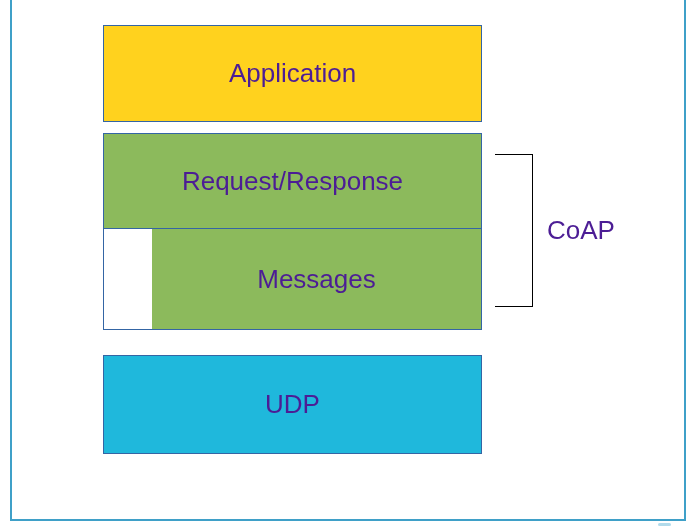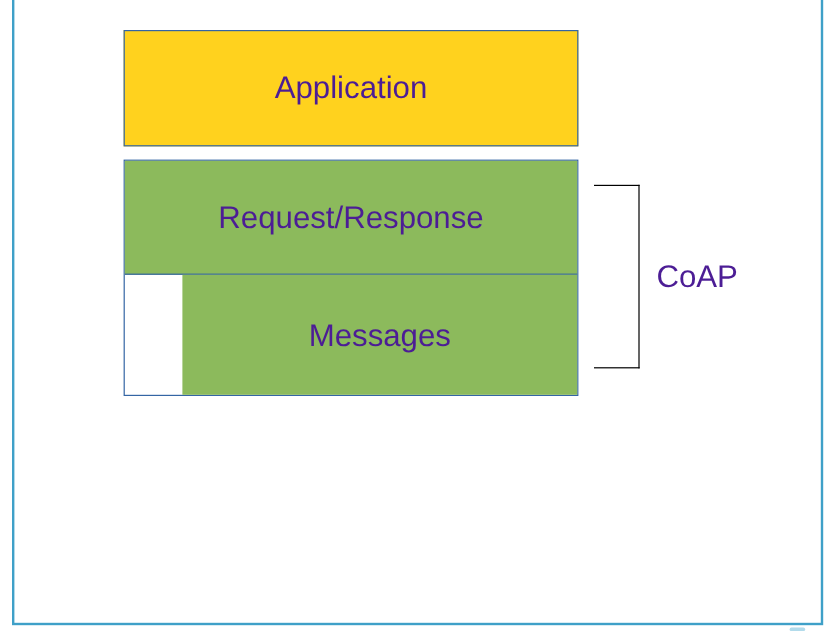--- a/index.html
+++ b/index.html
@@ -113,20 +113,23 @@
 
   <div class="box box-coap-group">
     <div class="section section-top" style="background-color: rgb(140, 186, 92);">
       <span>Request/Response</span>
     </div>
     <div class="section section-bottom" style="background-color: rgb(140, 186, 92);">
       <span>Messages</span>
     </div>
   </div>
 
+  <div class="box box-udp" style="background-color: rgb(31, 184, 220);">
+    <span>UDP</span>
+  </div>
 
   <div class="bracket"></div>
 
   <div class="bracket-label">CoAP</div>
 
   <div class="artifact"></div>
 
 </div>
 
 </body></html>

